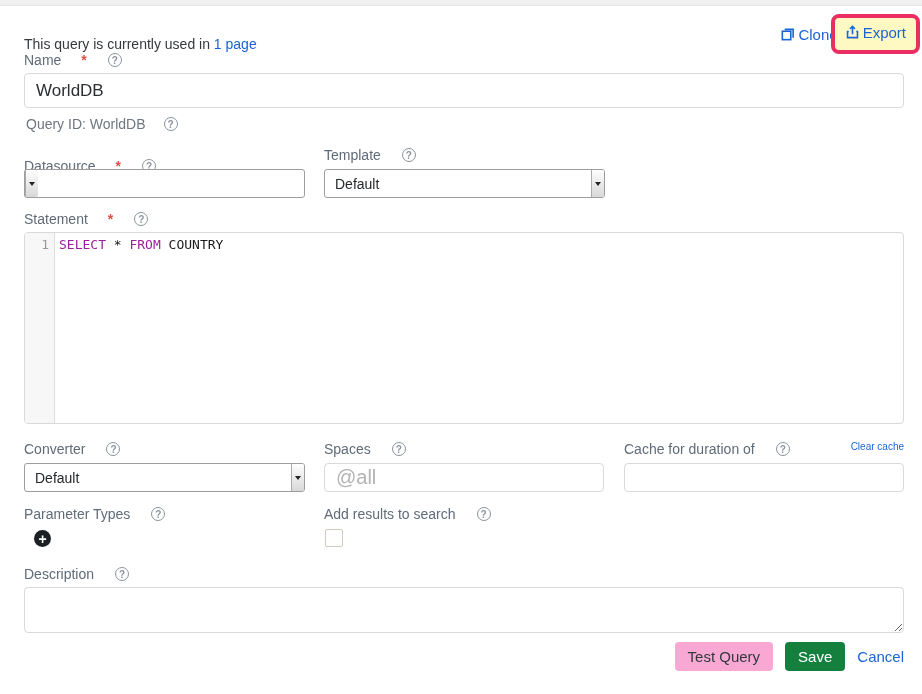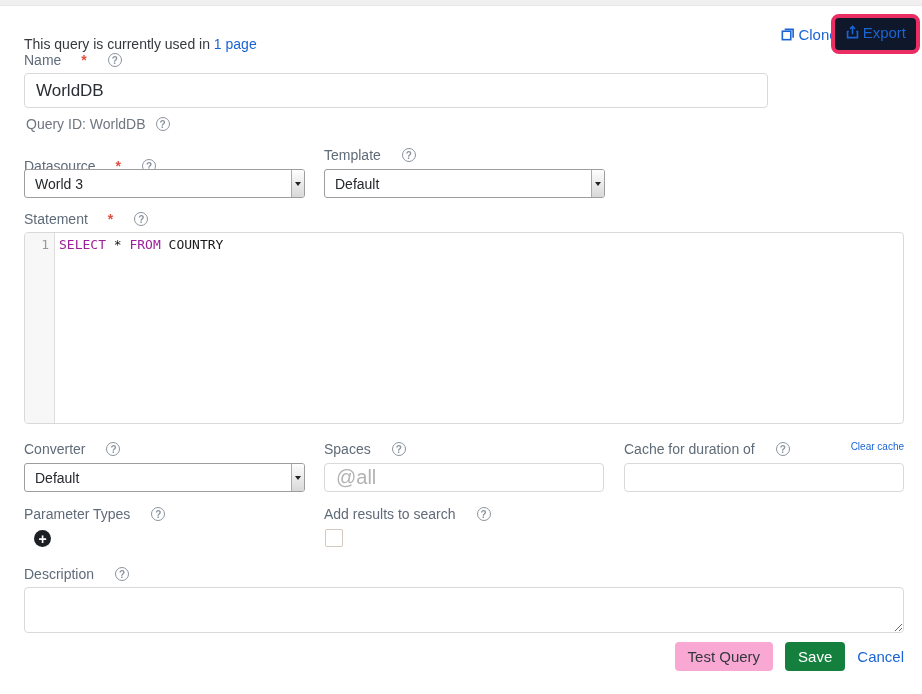--- a/index.html
+++ b/index.html
@@ -14,42 +14,42 @@
 
   
   .usage { left:24px; top:20px; font-size:14px; color:#35393d;margin-top:16px; }
   a.link { color:#1a64d4; text-decoration:none; cursor:pointer; }
 
   
   .toolbar { top:14px; right:2px; display:flex; align-items:center; }
   .tool-link { display:inline-flex; align-items:center; gap:3px; font-size:15px; font-weight:500; color:#1a64d4; cursor:pointer; }
   .tool-link svg { display:block; }
   .export-annotation {
-    border:4px solid #ea2e63; border-radius:8px; background:#0f172a;
+    border:4px solid #ea2e63; border-radius:8px; background:#fef9c3;
     padding:6px 10px; margin-left:-7px; position:relative; z-index:2;
   }
 
   
   .field-label { font-size:14px; color:#5f6b78; display:flex; align-items:center; gap:19px; }
   .req { color:#e04f3f; font-weight:bold; margin-left:1px; }
   .help {
     display:inline-flex; align-items:center; justify-content:center;
     width:14px; height:14px; border:1.4px solid #8b939d; border-radius:50%;
     font-size:10px; font-weight:bold; color:#8b939d; margin-left:2px; cursor:pointer;
   }
 
   
   .text-input {
     border:1px solid #d9d9d9; border-radius:4px; background:#fff;
     font-family:inherit; font-size:15px; color:#2b2f33; padding:0 11px; outline:none; width:100%; height:100%;
   }
   .text-input::placeholder { color:#b3b3b3; }
-  .name-input-wrap { left:24px; top:73px; width:744px; height:35px; }
+  .name-input-wrap { left:24px; top:73px; width:880px; height:35px; }
   .name-input-wrap .text-input { font-size:17px; }
-  .query-id { left:26px; top:116px; font-size:14px; color:#6e7680; display:flex; align-items:center; gap:8px; }
+  .query-id { left:26px; top:116px; font-size:14px; color:#6e7680; display:flex; align-items:center; gap:16px; }
 
   .lbl-name { left:24px; top:52px; }
   .lbl-datasource { left:24px; top:158px; }
   .lbl-template { left:324px; top:147px; }
   .lbl-statement { left:24px; top:211px; }
   .lbl-converter { left:24px; top:441px; }
   .lbl-spaces { left:324px; top:441px; }
   .lbl-cache { left:624px; top:441px; }
   .clear-cache { top:441px; right:18px; font-size:10px; font-weight:500; }
   .lbl-paramtypes { left:24px; top:506px;text-align:right; }
@@ -155,21 +155,20 @@
   <span>Query ID: WorldDB</span>
     <span class="help">?</span>
 </div>
 
 <div class="field-label abs lbl-datasource">
   <span>Datasource</span>
     <span class="req">*</span>
     <span class="help">?</span>
 </div>
 <div class="select sel-datasource">
-  <span class="sel-value">World 3</span>
   <span class="sel-arrow"></span>
 </div>
 
 <div class="field-label abs lbl-template">
   <span>Template</span>
     <span class="help">?</span>
 </div>
 <div class="select sel-template">
   <span class="sel-value">Default</span>
   <span class="sel-arrow"></span>

